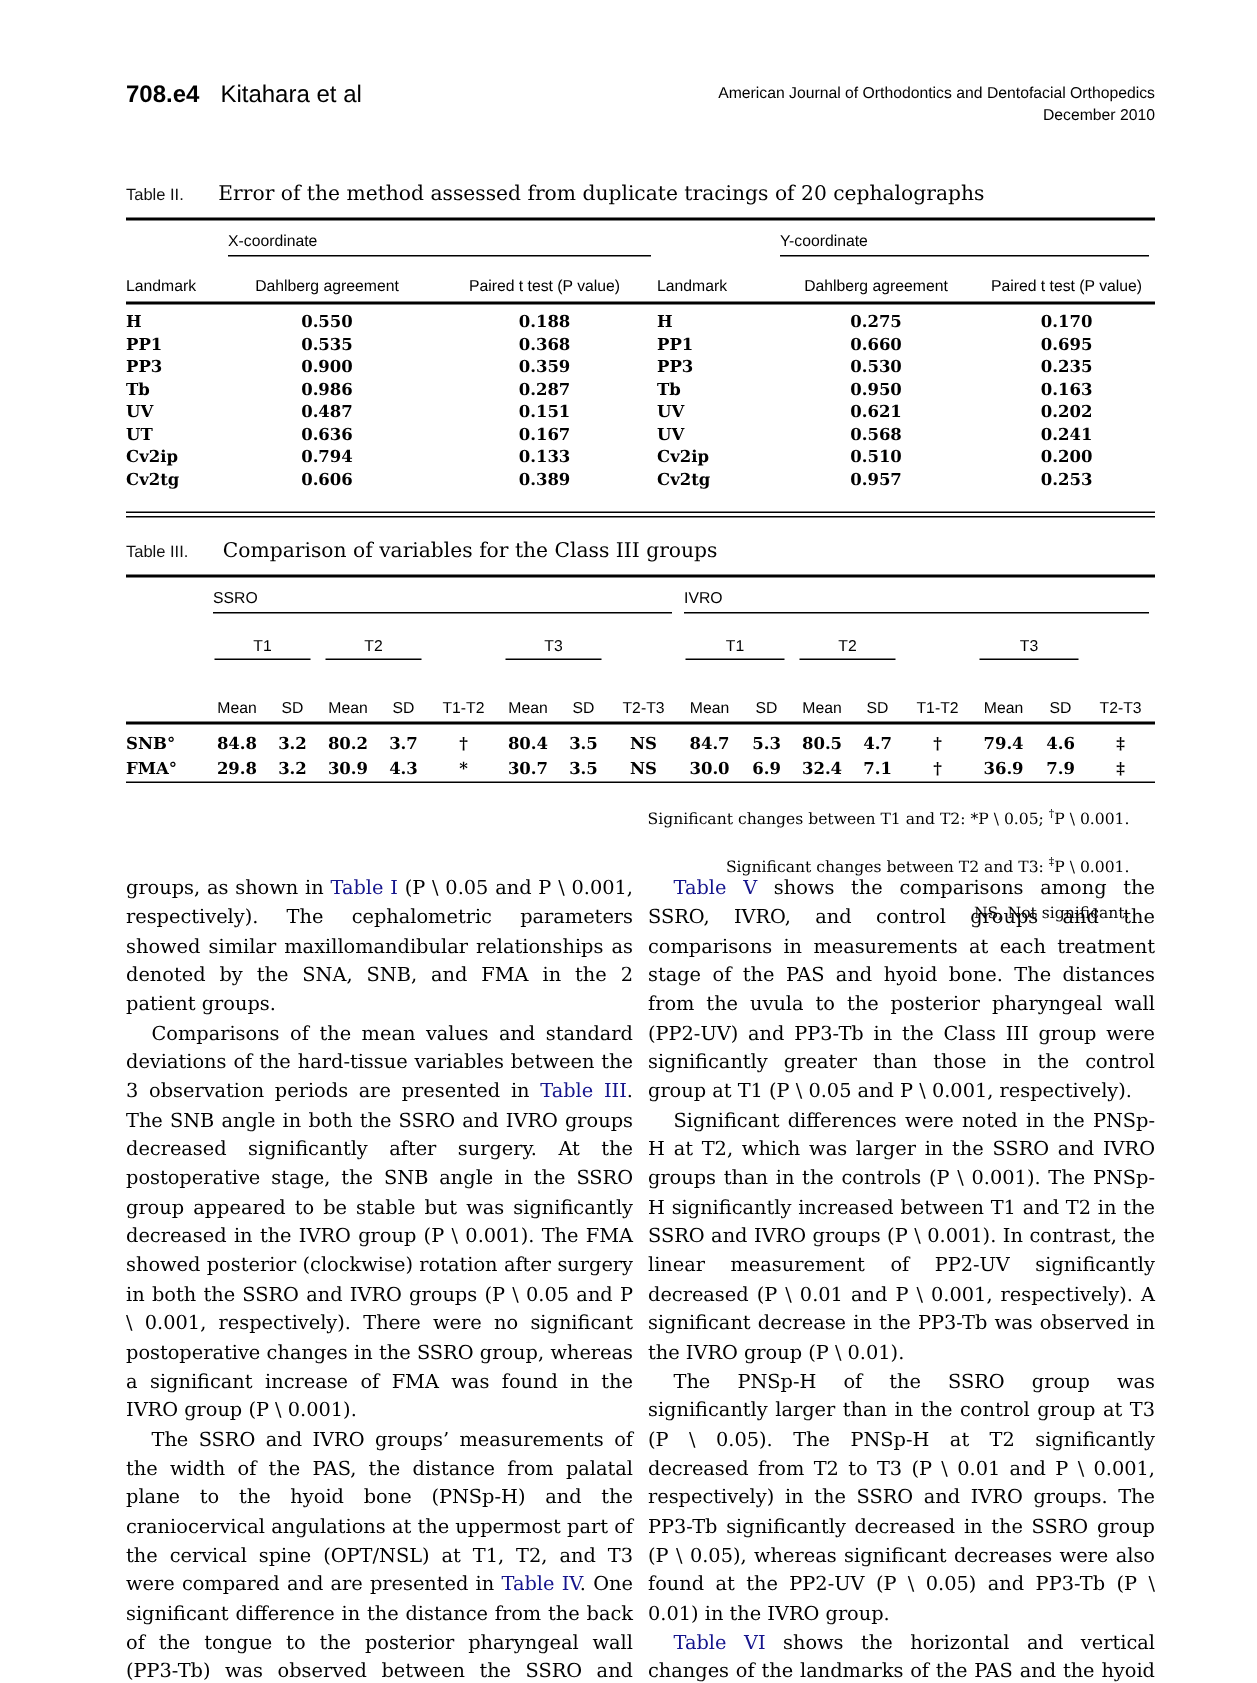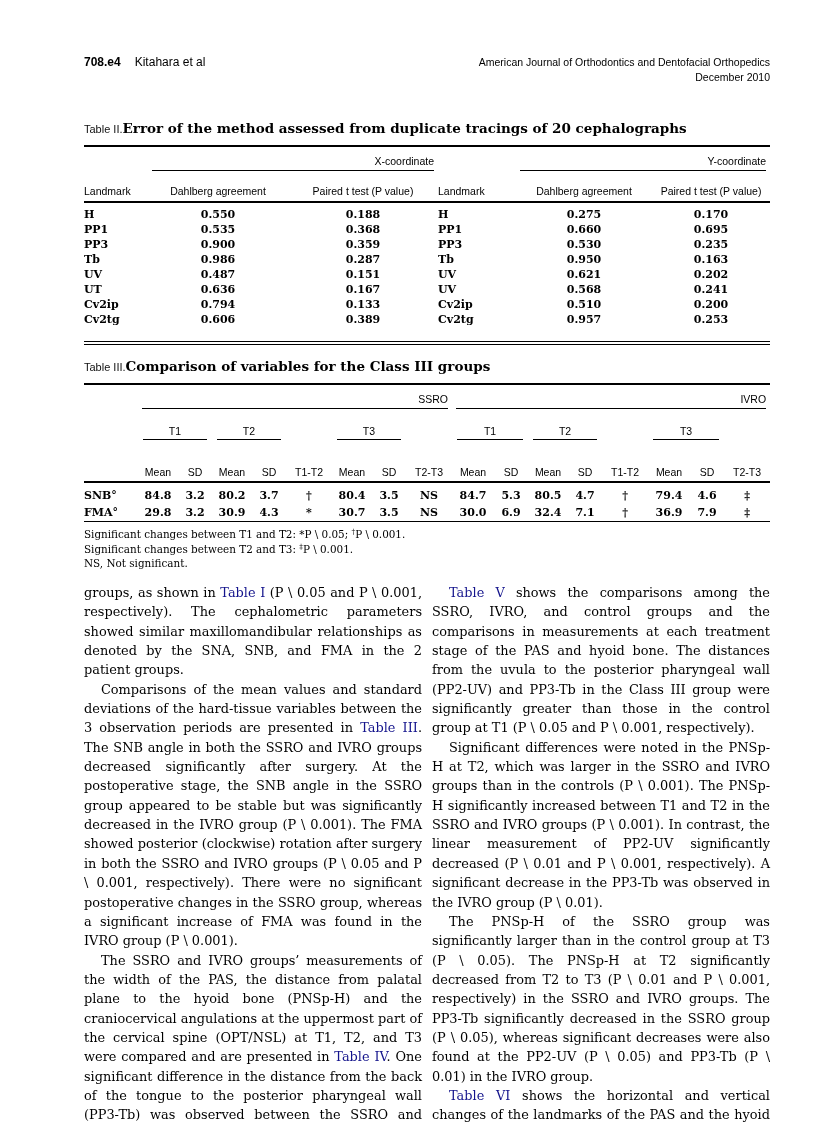--- a/index.html
+++ b/index.html
@@ -3,55 +3,55 @@
 <meta charset="utf-8">
 <style>
   html,body{margin:0;padding:0;background:#ffffff;}
   .page{position:relative;width:838px;height:1122px;background:#fff;color:#000;
         font-family:"DejaVu Serif",serif;overflow:hidden;}
 
   
   .hdr{position:absolute;top:55px;left:84px;width:686px;display:flex;
        justify-content:space-between;align-items:flex-start;
        font-family:"Liberation Sans",sans-serif;}
-  .hdr-left{font-size:12px;}
+  .hdr-left{font-size:16px;}
   .folio{font-weight:600;margin-right:14px;}
   .hdr-right{font-size:10.5px;text-align:right;line-height:15px;}
 
   
   .cap{margin-bottom:8px;white-space:nowrap;}
-  .cap-label{font-family:"Liberation Sans",sans-serif;font-size:11px;color:#111;margin-right:0;}
-  .cap-text{font-family:"DejaVu Serif",serif;font-weight:bold;font-size:13.5px;}
+  .cap-label{font-family:"Liberation Sans",sans-serif;font-size:11px;color:#111;margin-right:23px;}
+  .cap-text{font-family:"DejaVu Serif",serif;font-weight:normal;font-size:13.5px;}
 
   section{position:absolute;left:84px;width:686px;}
   #table2-block{top:118px;}
   #table3-block{top:356px;}
 
   table.dtable{width:100%;border-collapse:collapse;table-layout:fixed;
                border-top:2.5px solid #000;}
   table.t2{border-bottom:4px double #000;}
   table.t3{border-bottom:1.5px solid #000;}
   .dtable th{font-family:"Liberation Sans",sans-serif;font-weight:normal;
              font-size:10.5px;padding:0;vertical-align:bottom;}
   .grp-row th{height:24px;}
-  .grule{border-bottom:1.5px solid #000;padding-bottom:3px;margin:0 4px;text-align:right;}
+  .grule{border-bottom:1.5px solid #000;padding-bottom:3px;margin:0 4px;text-align:left;}
   .prule{border-bottom:1.3px solid #000;padding-bottom:2px;margin:16px 5px;text-align:center;}
   .colh-row th{height:26px;border-bottom:2px solid #000;padding-bottom:4px;}
   .per-row th{height:21px;}
   .sub-row th{height:22px;border-bottom:2px solid #000;padding-bottom:3px;margin-left:10px;}
   .dtable tbody td{font-family:"DejaVu Serif",serif;font-weight:700;font-size:11px;
                    padding:0;height:15px;vertical-align:middle;}
   .t3 tbody td{height:17px;}
   .t2 tbody tr:first-child td,.t3 tbody tr:first-child td{padding-top:4px;}
   .t2 tbody tr:last-child td{padding-bottom:14px;}
   .lm{text-align:left;}
   .num{text-align:center;}
 
   .fnotes{margin-top:5px;font-size:10.4px;line-height:14.6px;}
-  .fnotes p{margin:0;}
+  .fnotes p{margin:17px;text-align:right;}
   sup{font-size:70%;line-height:0;}
 
   
   .bodytext{top:583px;display:flex;gap:10px;}
   .col{width:338px;}
   .para{margin:0;font-size:12.9px;line-height:19.35px;text-align:justify;}
   .ind{text-indent:17px;}
   .tlink{color:var(--link,#00008B);}
 </style>
 </head>

